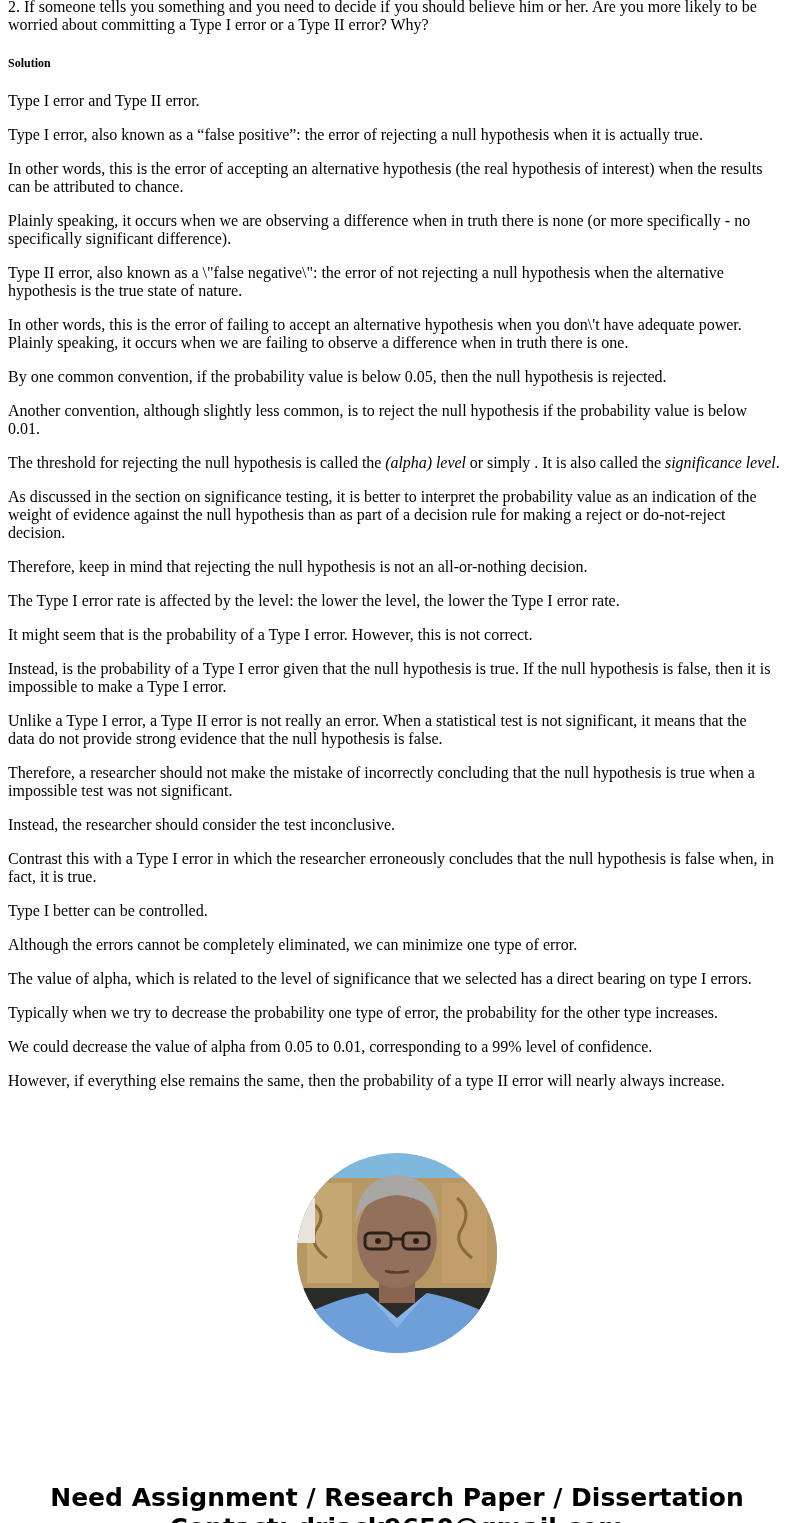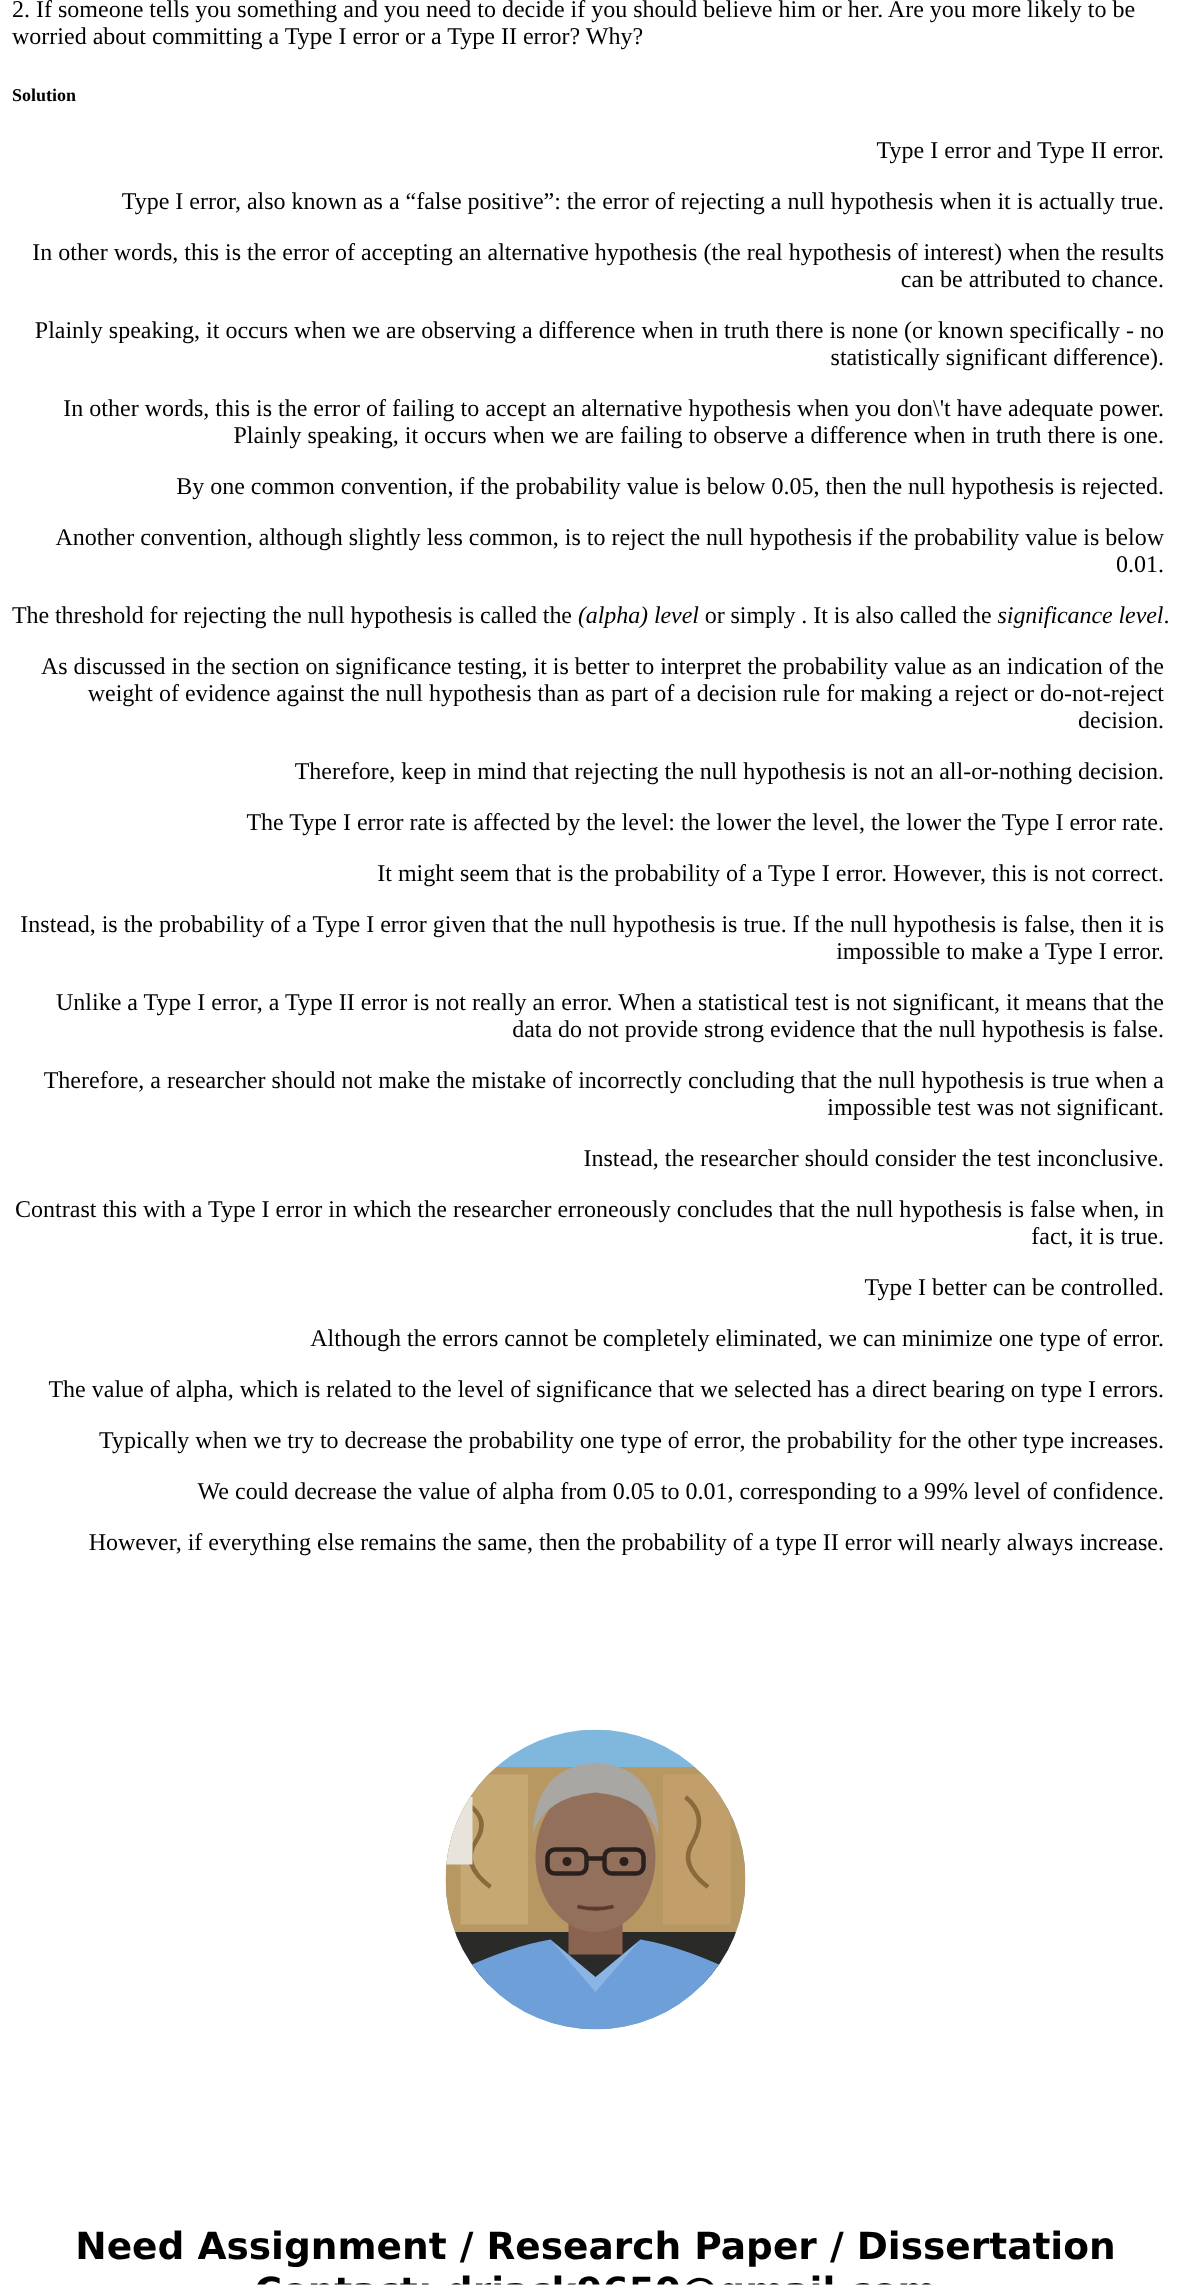--- a/index.html
+++ b/index.html
@@ -19,21 +19,21 @@
       top: -2px;
       width: 780px;
     }
     .question { margin: 0 0 0 0; }
     h3.solution-heading {
       font-size: 12px;
       font-weight: bold;
       margin: 18px 0 18px 0;
       line-height: 22px;
     }
-    p.para { margin: 0 12px 16px 0; text-align: right; }
+    p.para { margin: 0 12px 16px 0; }
     .avatar-wrap {
       position: absolute;
       left: 297px;
       top: 1153px;
       width: 200px;
       height: 200px;
       border-radius: 50%;
       overflow: hidden;
     }
     .avatar-wrap svg { display: block; }
@@ -54,21 +54,22 @@
 </head>
 <body>
 
 <div class="content">
   <p class="question">2. If someone tells you something and you need to decide if you should believe him or her. Are you more likely to be worried about committing a Type I error or a Type II error? Why?</p>
   <h3 class="solution-heading">Solution</h3>
 
   <p class="para">Type I error and Type II error.</p>
   <p class="para">Type I error, also known as a “false positive”: the error of rejecting a null hypothesis when it is actually true.</p>
   <p class="para">In other words, this is the error of accepting an alternative hypothesis (the real hypothesis of interest) when the results can be attributed to chance.</p>
-  <p class="para">Plainly speaking, it occurs when we are observing a difference when in truth there is none (or known specifically - no statistically significant difference).</p>
+  <p class="para">Plainly speaking, it occurs when we are observing a difference when in truth there is none (or more specifically - no specifically significant difference).</p>
+  <p class="para">Type II error, also known as a \"false negative\": the error of not rejecting a null hypothesis when the alternative hypothesis is the true state of nature.</p>
   <p class="para">In other words, this is the error of failing to accept an alternative hypothesis when you don\'t have adequate power. Plainly speaking, it occurs when we are failing to observe a difference when in truth there is one.</p>
   <p class="para">By one common convention, if the probability value is below 0.05, then the null hypothesis is rejected.</p>
   <p class="para">Another convention, although slightly less common, is to reject the null hypothesis if the probability value is below 0.01.</p>
 
   <p class="para" style="white-space: nowrap; letter-spacing:-0.05px;"><span>The threshold for rejecting the null hypothesis is called the </span><em>(alpha) level</em><span> or simply . It is also called the </span><em>significance level</em><span>.</span></p>
 
   <p class="para">As discussed in the section on significance testing, it is better to interpret the probability value as an indication of the weight of evidence against the null hypothesis than as part of a decision rule for making a reject or do-not-reject decision.</p>
   <p class="para">Therefore, keep in mind that rejecting the null hypothesis is not an all-or-nothing decision.</p>
   <p class="para">The Type I error rate is affected by the level: the lower the level, the lower the Type I error rate.</p>
   <p class="para">It might seem that is the probability of a Type I error. However, this is not correct.</p>

